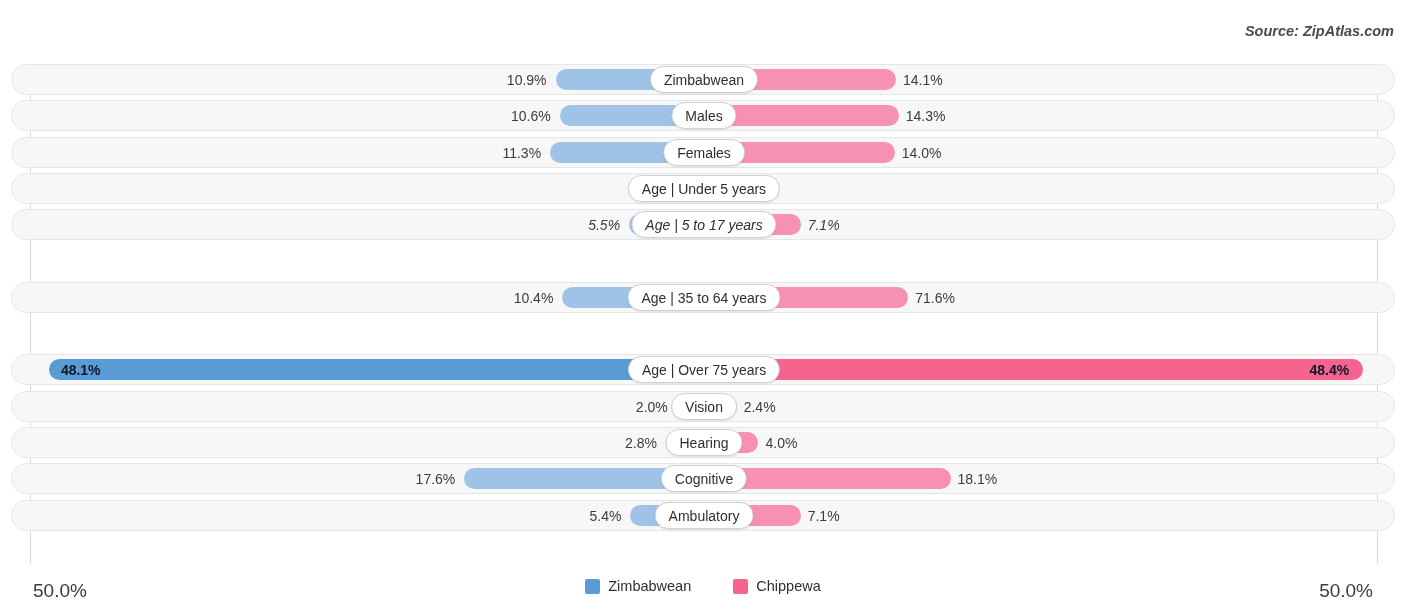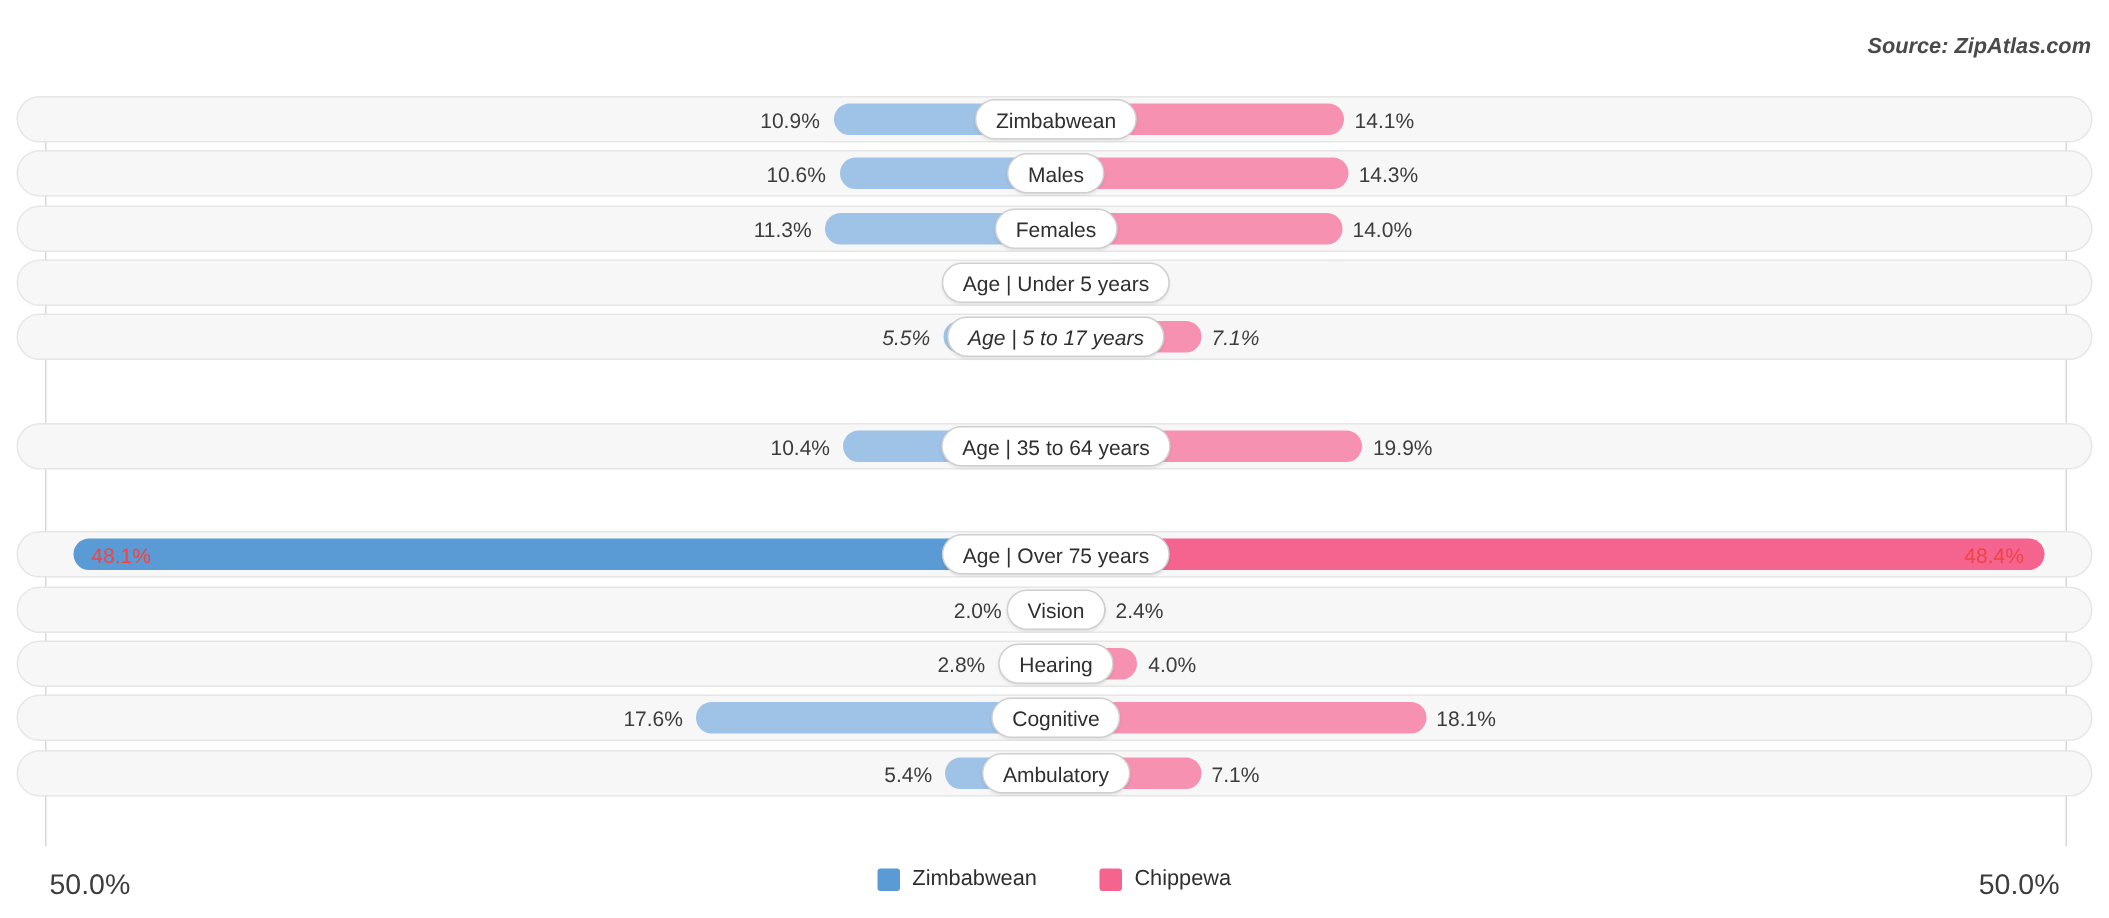--- a/index.html
+++ b/index.html
@@ -52,21 +52,21 @@
   .row.hl .bar.left  { background: #5b9bd5; }
   .row.hl .bar.right { background: #f4648f; }
 
   
   .val {
     position: absolute; top: 6px; height: 18px; line-height: 18px;
     font-size: 14px; color: #3c3c3c; white-space: nowrap;
   }
   .val.l { text-align: right; }
   .val.r { text-align: left; }
-  .row.hl .val { color: #ef4444; font-weight: 400; }
+  .row.hl .val { color: #0f172a; font-weight: 700; }
 
   
   .pill {
     position: absolute; top: 1px; height: 27px; line-height: 27px;
     background: #ffffff;
     border: 1px solid #cfcfcf;
     border-radius: 14px;
     font-size: 14px; color: #2f2f2f;
     text-align: center; white-space: nowrap;
     padding: 0 13px;
@@ -144,21 +144,21 @@
           <div class="val l" style="right: 773.91px;">5.5%</div>
           <div class="val r" style="left: 795.702px;">7.1%</div>
           <div class="pill" style="left: 692px;">Age | 5 to 17 years</div>
         </div>
       </div>
       <div class="row" style="top: 217.8px;">
         <div class="track-inner">
           <div class="bar left" style="left: 550.352px; width: 141.648px;"></div>
           <div class="bar right" style="left: 692px; width: 204.3px;"></div>
           <div class="val l" style="right: 840.648px;">10.4%</div>
-          <div class="val r" style="left: 903.3px;">19.9%</div>
+          <div class="val r" style="left: 903.3px;">71.6%</div>
           <div class="pill" style="left: 692px;">Age | 35 to 64 years</div>
         </div>
       </div>
       <div class="row hl" style="top: 290.4px;">
         <div class="track-inner">
           <div class="bar left" style="left: 36.878px; width: 655.122px;"></div>
           <div class="bar right" style="left: 692px; width: 659.208px;"></div>
           <div class="val l" style="left: 48.878px; text-align: left;">48.1%</div>
           <div class="val r" style="right: 44.792px; text-align: right;">48.4%</div>
           <div class="pill" style="left: 692px;">Age | Over 75 years</div>

